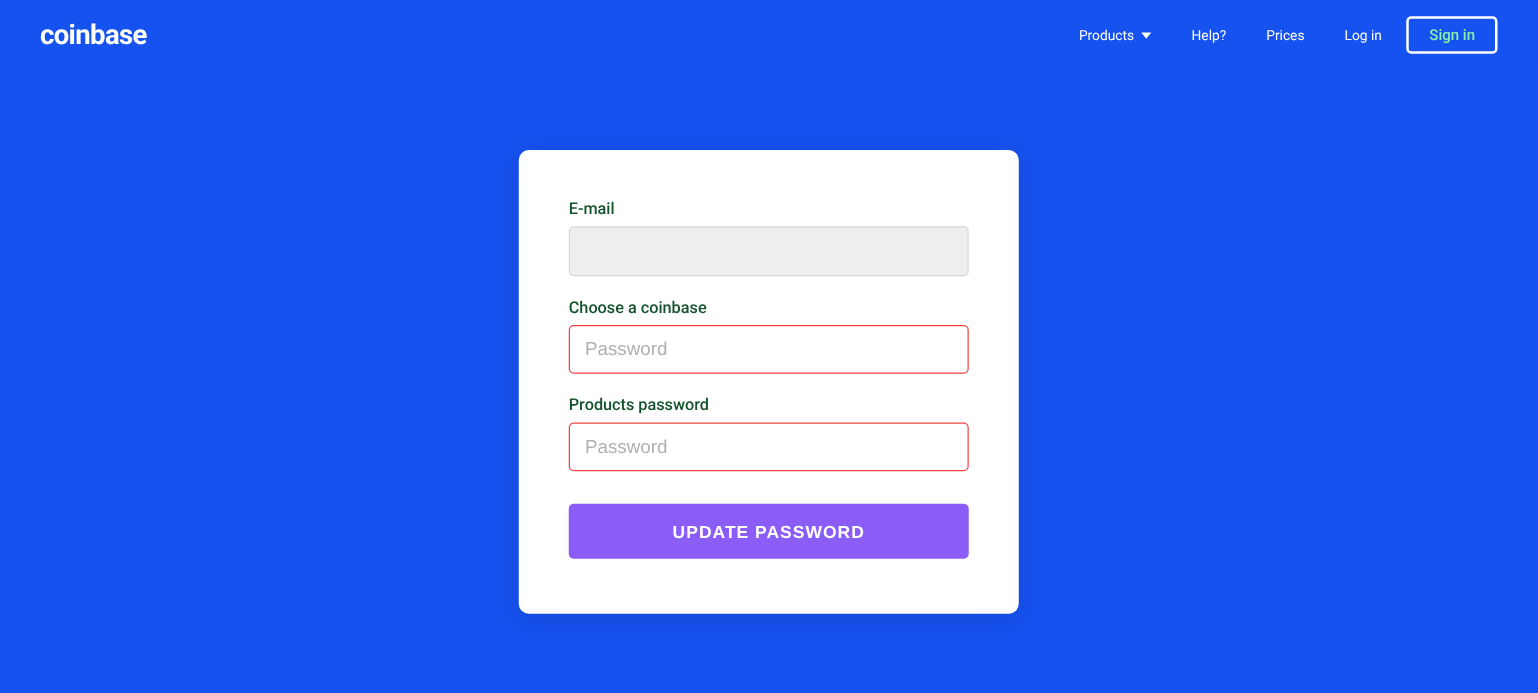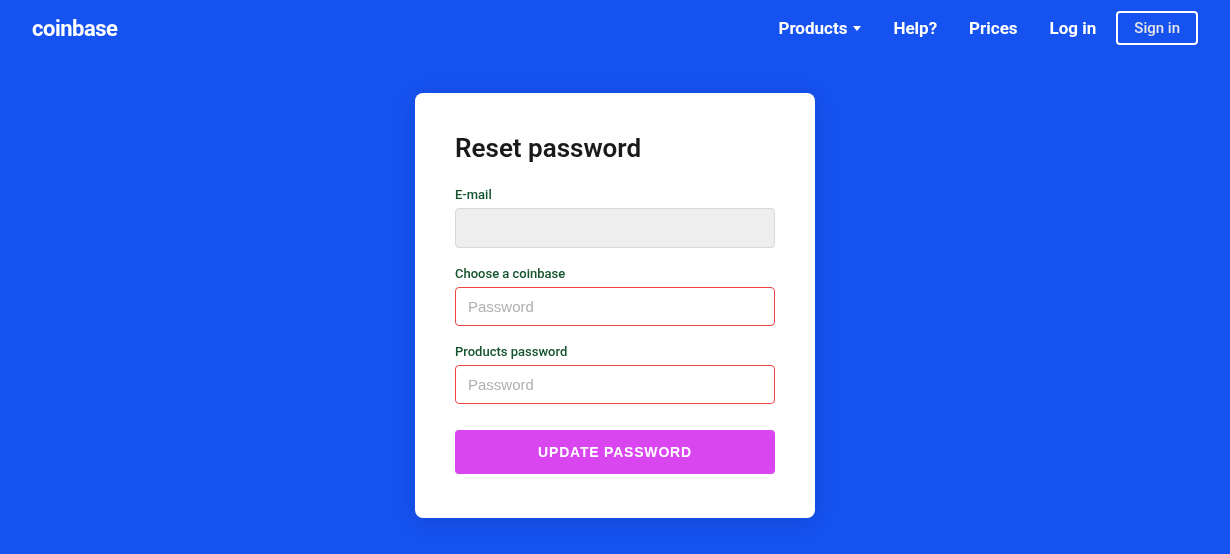--- a/index.html
+++ b/index.html
@@ -34,22 +34,22 @@
     }
 
     .navbar-right {
       display: flex;
       align-items: center;
       gap: 8px;
     }
 
     .nav-link {
       color: #ffffff;
-      font-size: 17px;
-      font-weight: 700;
+      font-size: 11px;
+      font-weight: 400;
       padding: 6px 12px;
       text-decoration: none;
       cursor: pointer;
       border-radius: 4px;
     }
 
     .nav-link-products {
       display: flex;
       align-items: center;
       gap: 4px;
@@ -59,22 +59,22 @@
       display: inline-block;
       width: 0;
       height: 0;
       border-left: 4px solid transparent;
       border-right: 4px solid transparent;
       border-top: 5px solid #ffffff;
       margin-left: 2px;
     }
 
     .nav-signin {
-      color: #e5e5e5;
-      font-size: 15px;
+      color: #86efac;
+      font-size: 12px;
       font-weight: 500;
       padding: 6px 16px;
       border: 2px solid #ffffff;
       border-radius: 4px;
       cursor: pointer;
     }
 
     
     .main-content {
       display: flex;
@@ -137,21 +137,21 @@
       font-size: 15px;
       color: #333;
       background: #eeeeee;
       outline: none;
       height: 40px;
     }
 
     .update-btn {
       width: 100%;
       padding: 14px;
-      background-color: #d946ef;
+      background-color: #8b5cf6;
       color: #ffffff;
       font-size: 14px;
       font-weight: 700;
       letter-spacing: 0.8px;
       border: none;
       border-radius: 4px;
       cursor: pointer;
       margin-top: 8px;
       text-transform: uppercase;
     }
@@ -168,21 +168,20 @@
     </a>
     <a class="nav-link">Help?</a>
     <a class="nav-link">Prices</a>
     <a class="nav-link">Log in</a>
     <a class="nav-signin">Sign in</a>
   </div>
 </nav>
 
 <div class="main-content">
   <div class="card">
-    <h1 class="card-title">Reset password</h1>
 
     <div class="field-group">
       <label class="field-label">E-mail</label>
       <div class="email-field-disabled"></div>
     </div>
 
     <div class="field-group">
       <label class="field-label">Choose a coinbase</label>
       <input type="password" class="field-input password-field" placeholder="Password" style="">
     </div>

